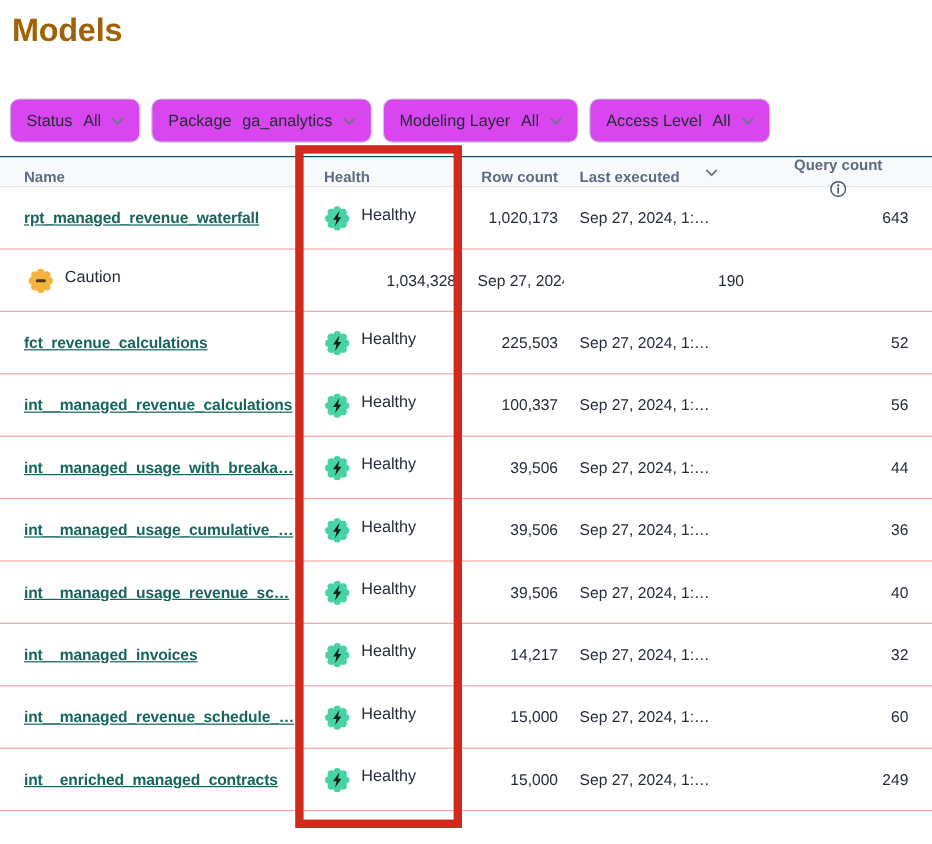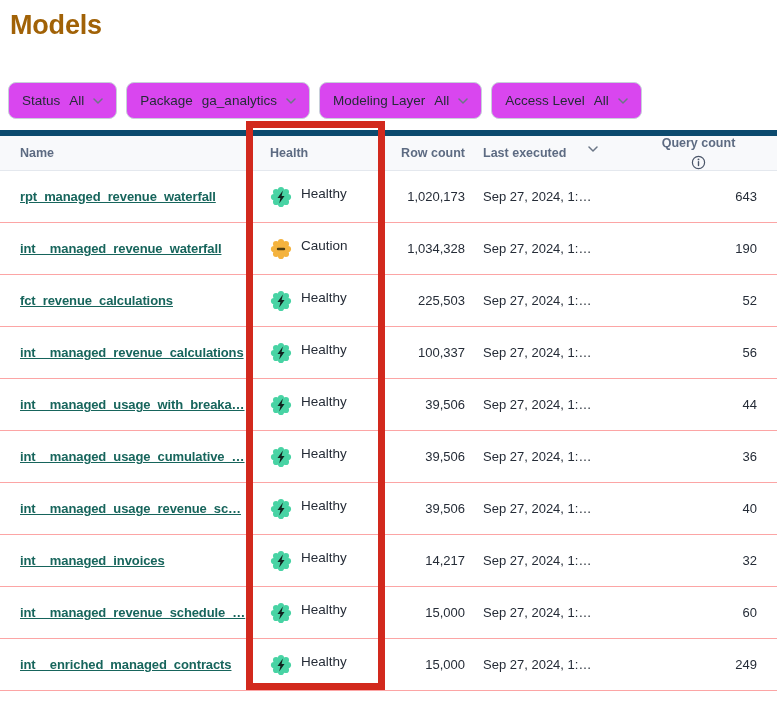--- a/index.html
+++ b/index.html
@@ -17,23 +17,23 @@
     display: flex; align-items: center; gap: 9px;
     border: 1px solid #c8d0da; border-radius: 8px;
     height: 37px; padding: 0 13px;
     font-size: 13.5px; color: #252c37; background: #d946ef; cursor: pointer;
   }
   .pill .chev { margin-top: 1px; }
 
   .table { margin-top: 11px; width: 777px; }
   .thead {
     display: grid; grid-template-columns: 247px 138px 85px 170px 1fr;
-    height: 41px; align-items: center;
+    height: 26px; align-items: center;
     background: #f8f9fb;
-    border-top: 6px solid #0c4a6e; border-bottom: 1px solid #e4e8ee;
+    border-top: 1px solid #0c4a6e; border-bottom: 1px solid #e4e8ee;
     font-size: 12.5px; font-weight: 700; color: #5d6b82;
   }
   .th-name { padding-left: 20px; }
   .th-health { padding-left: 23px; }
   .th-rowcount { text-align: right; padding-right: 5px; }
   .th-lastexec { padding-left: 13px; display: flex; align-items: flex-start; gap: 22px; cursor: pointer; }
   .th-query { display: flex; justify-content: flex-end; align-items: center; gap: 5px; padding-right: 20px; flex-direction: column; }
 
   .trow {
     display: grid; grid-template-columns: 247px 138px 85px 170px 1fr;
@@ -141,23 +141,20 @@
         <rect class="glyph-dash" x="6.8" y="9.7" width="8.4" height="2.6" rx="1.3" style="display: none;"></rect>
       </svg>
       <span class="hlabel">Healthy</span>
     </div>
     <div class="td td-rowcount">1,020,173</div>
     <div class="td td-lastexec">Sep 27, 2024, 1:…</div>
     <div class="td td-query">643</div>
   </div>
 
   <div class="trow">
-    <div class="td td-name">
-      <a>int__managed_revenue_waterfall</a>
-    </div>
     <div class="td td-health">
       <svg width="22" height="22" viewBox="0 0 22 22">
         <g class="seal">
           <circle cx="11" cy="11" r="7.6" fill="#f4b33e"></circle>
           <circle cx="18" cy="11" r="3.1" fill="#f4b33e"></circle>
                 <circle cx="15.95" cy="15.95" r="3.1" fill="#f4b33e"></circle>
           <circle cx="11" cy="18" r="3.1" fill="#f4b33e"></circle>
                 <circle cx="6.05" cy="15.95" r="3.1" fill="#f4b33e"></circle>
           <circle cx="4" cy="11" r="3.1" fill="#f4b33e"></circle>
                 <circle cx="6.05" cy="6.05" r="3.1" fill="#f4b33e"></circle>

